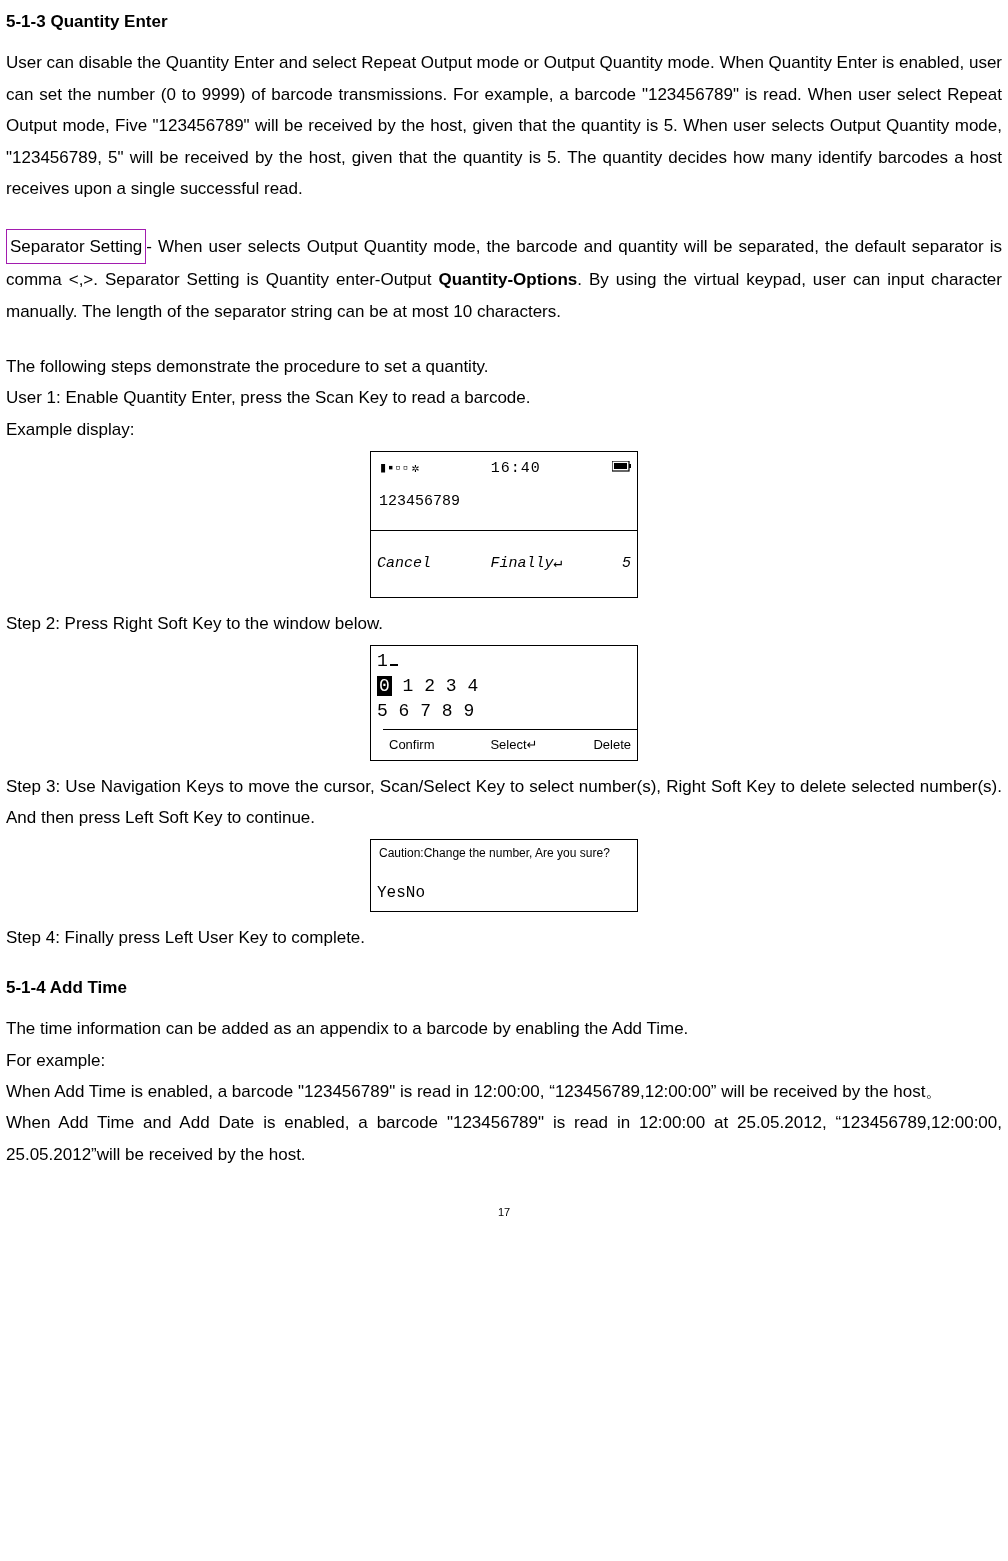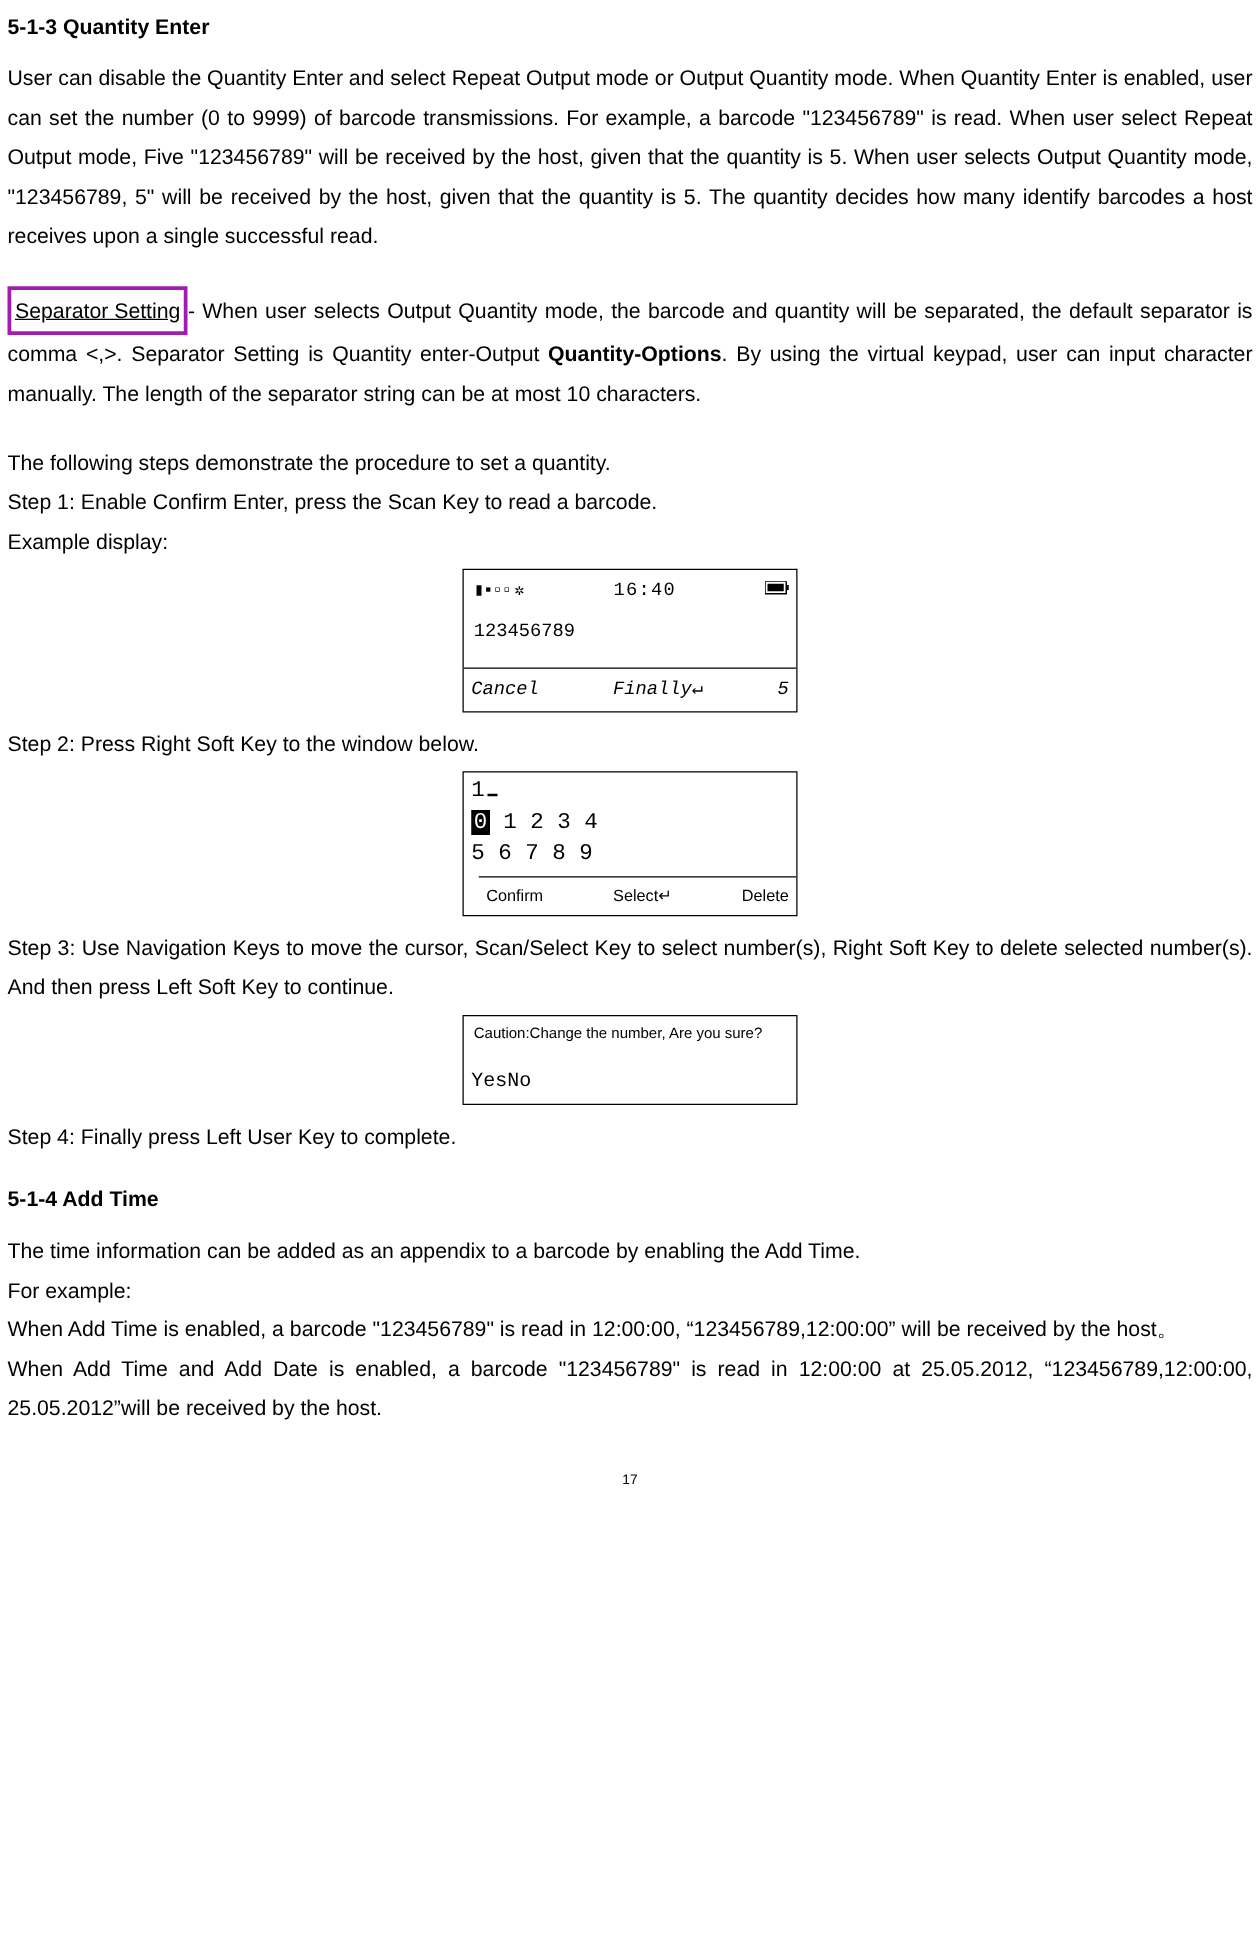--- a/index.html
+++ b/index.html
@@ -16,24 +16,23 @@
       margin-bottom: 10px;
       margin-top: 18px;
     }
     .heading.first {
       margin-top: 0;
     }
     .para {
       text-align: justify;
     }
     .boxed {
-      border: 3px solid #a21caf;
+      border: 1px solid #a21caf;
       padding: 1px 3px;
       display: inline-block;
-      text-decoration: underline;
     }
     .bold {
       font-weight: bold;
     }
     .device-screen {
       border: 1px solid #000;
       width: 266px;
       margin: 6px auto 10px auto;
       background: #fff;
       font-family: 'Courier New', monospace;
@@ -54,21 +53,21 @@
       font-size: 15px;
       letter-spacing: 1px;
     }
     .device-screen .content-row {
       padding: 2px 8px 14px 8px;
     }
     .device-screen .bottom-row {
       display: flex;
       justify-content: space-between;
       border-top: 1px solid #000;
-      padding: 3px 6px;
+      padding: 19px 6px;
       font-style: italic;
       font-family: 'Courier New', monospace;
     }
     .device-screen .bottom-row .mid {
       flex: 0 0 auto;
     }
     .device-screen .bottom-row-plain {
       display: flex;
       justify-content: space-between;
       padding: 3px 6px;
@@ -121,21 +120,21 @@
 
 <div class="heading first">5-1-3 Quantity Enter</div>
 
 <div class="para">User can disable the Quantity Enter and select Repeat Output mode or Output Quantity mode. When Quantity Enter is enabled, user can set the number (0 to 9999) of barcode transmissions. For example, a barcode "123456789" is read. When user select Repeat Output mode, Five "123456789" will be received by the host, given that the quantity is 5. When user selects Output Quantity mode, "123456789, 5" will be received by the host, given that the quantity is 5. The quantity decides how many identify barcodes a host receives upon a single successful read.</div>
 
 <div class="para" style="margin-top:24px;">
   <span class="boxed">Separator Setting</span><span>- When user selects Output Quantity mode, the barcode and quantity will be separated, the default separator is comma &lt;,&gt;. Separator Setting is Quantity enter-Output </span><span class="bold">Quantity-Options</span><span>. By using the virtual keypad, user can input character manually. The length of the separator string can be at most 10 characters.</span>
 </div>
 
 <div style="margin-top:24px;">The following steps demonstrate the procedure to set a quantity.</div>
-<div>Step 1: Enable Confirm Enter, press the Scan Key to read a barcode.</div>
+<div>User 1: Enable Quantity Enter, press the Scan Key to read a barcode.</div>
 <div>Example display:</div>
 
 <div class="device-screen">
   <div class="status-row">
     <span>
       <span class="left-icons">▮▪▫▫</span><span style="margin-left:3px;font-size:13px;">✲</span>
     </span>
     <span class="time">16:40</span>
     <span class="battery-icon">
       <svg width="20" height="11" viewBox="0 0 20 11">

